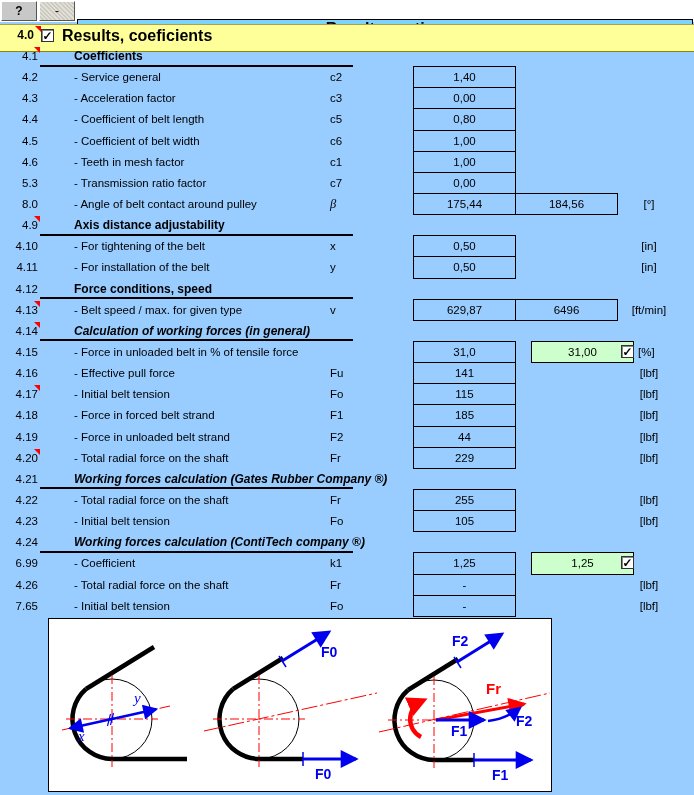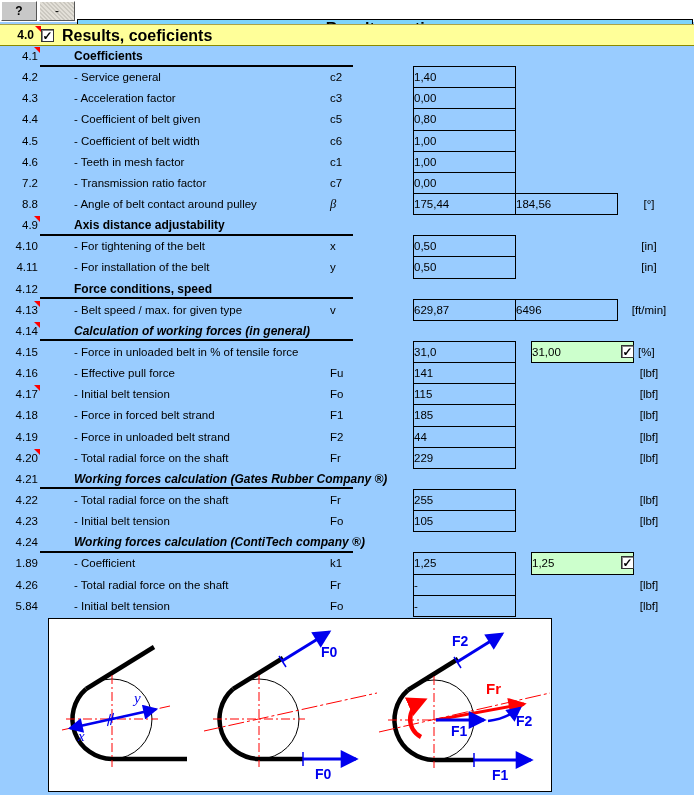--- a/index.html
+++ b/index.html
@@ -20,21 +20,21 @@
   }
   .btn.help{left:1px;}
   .btn.minus{left:39px;background:repeating-linear-gradient(45deg,#e2dfd7 0 1.5px,#cbc8c0 1.5px 3px);font-weight:normal;}
   .titlebar{
     position:absolute;left:77px;top:19px;width:616px;height:20px;box-sizing:border-box;
     background:#7dd3fc;border:1px solid #000;
     text-align:center;line-height:18px;font-size:16px;font-weight:bold;color:#000;
   }
   
   .hl-row{
-    position:absolute;left:0;top:24px;width:694px;height:22px;box-sizing:border-box;
+    position:absolute;left:0;top:24px;width:694px;height:28px;box-sizing:border-box;
     background:#FFFF99;border-top:1px solid #aaa24a;border-bottom:1px solid #8a8a00;
   }
   .hl-row .rid{position:absolute;left:0;top:0;width:34px;text-align:right;font-size:12px;font-weight:bold;line-height:21px;}
   .hl-row .rlabel{position:absolute;left:62px;top:0;font-size:16px;font-weight:bold;line-height:21px;}
   
   .comment{
     position:absolute;left:34px;top:1px;width:0;height:0;
     border-left:6px solid transparent;border-top:6px solid #ff0000;
   }
   .hl-row .comment{left:35px;top:1px;}
@@ -48,21 +48,21 @@
   .hl-row .cb{left:41px;top:4px;}
   
   #rows{position:absolute;left:0;top:46px;width:620px;}
   .row{position:relative;height:21.15px;font-size:11.5px;line-height:21.15px;}
   .row .rid{position:absolute;left:0;top:0;width:38px;text-align:right;}
   .row .rlabel{position:absolute;left:46px;top:0;white-space:nowrap;margin-left:28px;}
   .row .rsym{position:absolute;left:330px;width:79px;top:0;text-align:left;}
   .row .rsym.it{font-style:italic;font-family:"Liberation Serif",serif;font-size:12.5px;}
   .row .cell{
     position:absolute;top:-1px;height:22.15px;box-sizing:border-box;
-    border:1px solid #000;text-align:left;line-height:21px;background:#99CCFF;
+    border:1px solid #000;text-align:center;line-height:21px;background:#99CCFF;
   }
   .row .c1{left:413px;width:103px;}
   .row .c2{left:515px;width:103px;}
   .row .c2.input{background:#CCFFCC;margin-left:16px;}
   .row .cb{left:621px;top:3px;}
   .row .runit{position:absolute;left:615px;width:68px;top:0;text-align:center;white-space:nowrap;}
   .row .runit.after-cb{left:638px;width:50px;text-align:left;}
   .row.header .rlabel{font-weight:bold;font-size:12px;}
   .row.header.italic .rlabel{font-style:italic;}
   .row.header::after{
@@ -113,21 +113,21 @@
     <span class="rid">4.3</span>
 
     <span class="rlabel">- Acceleration factor</span>
     <span class="rsym">c3</span>
     <span class="cell c1">0,00</span>
 
   </div>
     <div class="row item">
     <span class="rid">4.4</span>
 
-    <span class="rlabel">- Coefficient of belt given</span>
+    <span class="rlabel">- Coefficient of belt length</span>
     <span class="rsym">c5</span>
     <span class="cell c1">0,80</span>
 
   </div>
     <div class="row item">
     <span class="rid">4.5</span>
 
     <span class="rlabel">- Coefficient of belt width</span>
     <span class="rsym">c6</span>
     <span class="cell c1">1,00</span>
@@ -135,29 +135,29 @@
   </div>
     <div class="row item">
     <span class="rid">4.6</span>
 
     <span class="rlabel">- Teeth in mesh factor</span>
     <span class="rsym">c1</span>
     <span class="cell c1">1,00</span>
 
   </div>
     <div class="row item">
-    <span class="rid">7.2</span>
+    <span class="rid">5.3</span>
 
     <span class="rlabel">- Transmission ratio factor</span>
     <span class="rsym">c7</span>
     <span class="cell c1">0,00</span>
 
   </div>
     <div class="row item">
-    <span class="rid">8.8</span>
+    <span class="rid">8.0</span>
 
     <span class="rlabel">- Angle of belt contact around pulley</span>
     <span class="rsym it">β</span>
     <span class="cell c1">175,44</span>
     <span class="cell c2">184,56</span>
 
     <span class="runit">[°]</span>
   </div>
     <div class="row header">
     <span class="rid">4.9</span>
@@ -284,40 +284,40 @@
 
     <span class="runit">[lbf]</span>
   </div>
     <div class="row header italic">
     <span class="rid">4.24</span>
 
     <span class="rlabel">Working forces calculation (ContiTech company ®)</span>
 
   </div>
     <div class="row item">
-    <span class="rid">1.89</span>
+    <span class="rid">6.99</span>
 
     <span class="rlabel">- Coefficient</span>
     <span class="rsym">k1</span>
     <span class="cell c1">1,25</span>
     <span class="cell c2 input">1,25</span>
     <span class="cb"></span>
 
   </div>
     <div class="row item">
     <span class="rid">4.26</span>
 
     <span class="rlabel">- Total radial force on the shaft</span>
     <span class="rsym">Fr</span>
     <span class="cell c1">-</span>
 
     <span class="runit">[lbf]</span>
   </div>
     <div class="row item">
-    <span class="rid">5.84</span>
+    <span class="rid">7.65</span>
 
     <span class="rlabel">- Initial belt tension</span>
     <span class="rsym">Fo</span>
     <span class="cell c1">-</span>
 
     <span class="runit">[lbf]</span>
   </div>
   </div>
 
 <div class="diagram">

